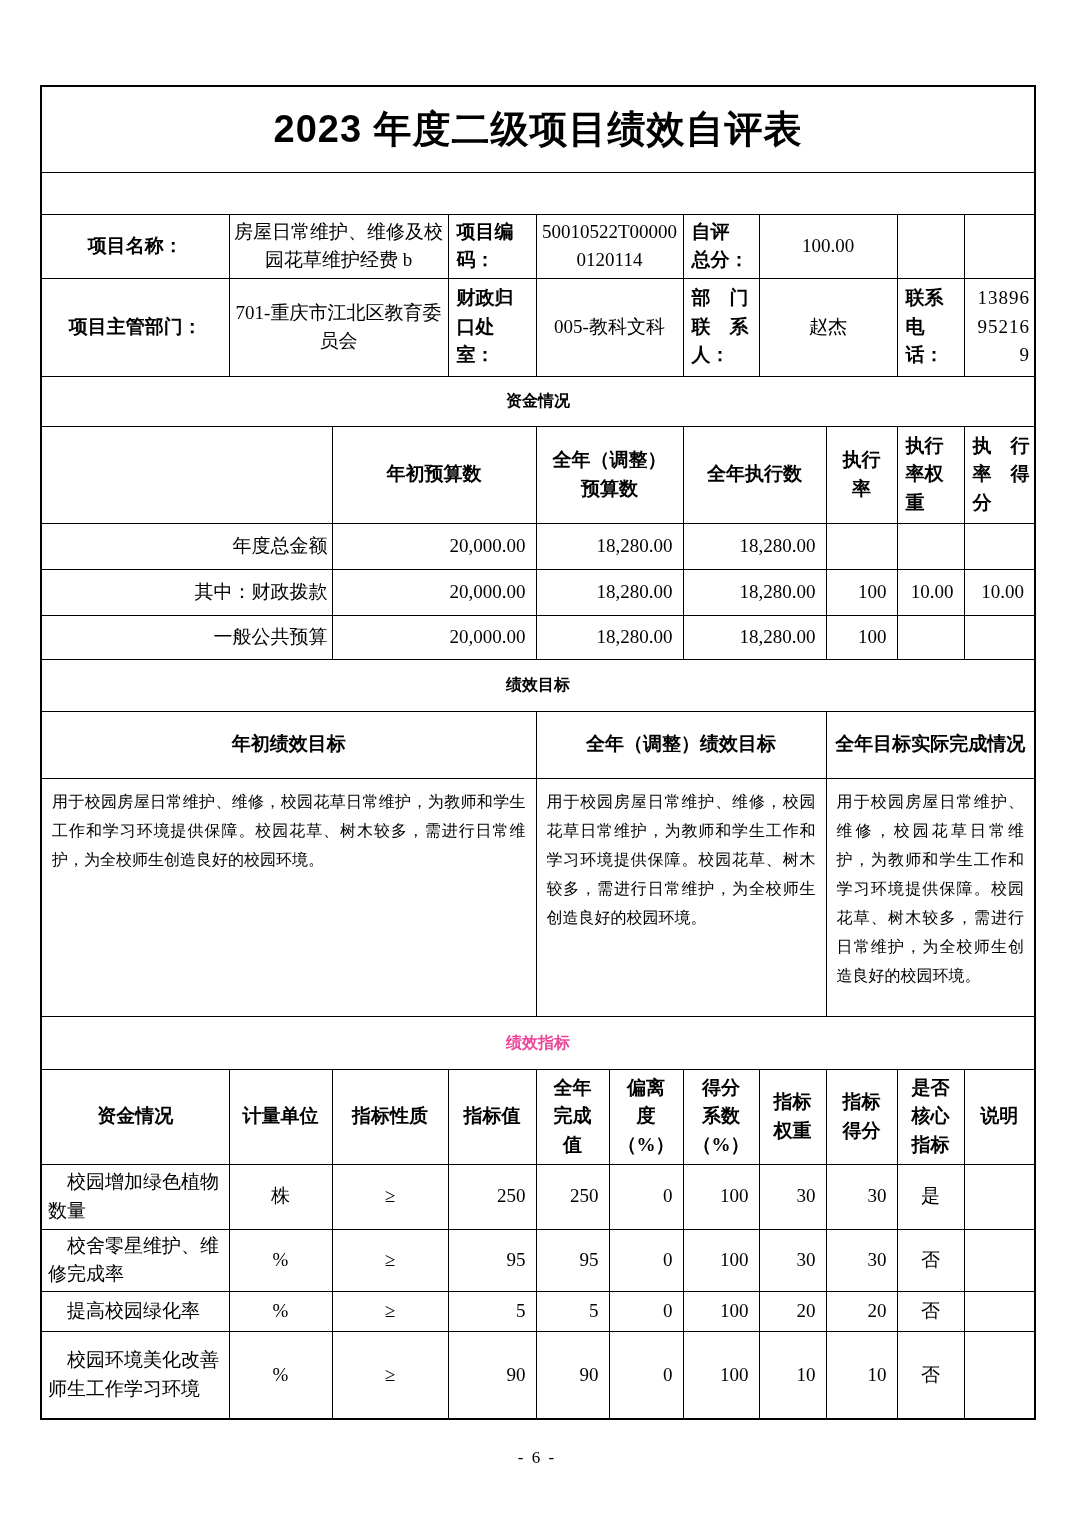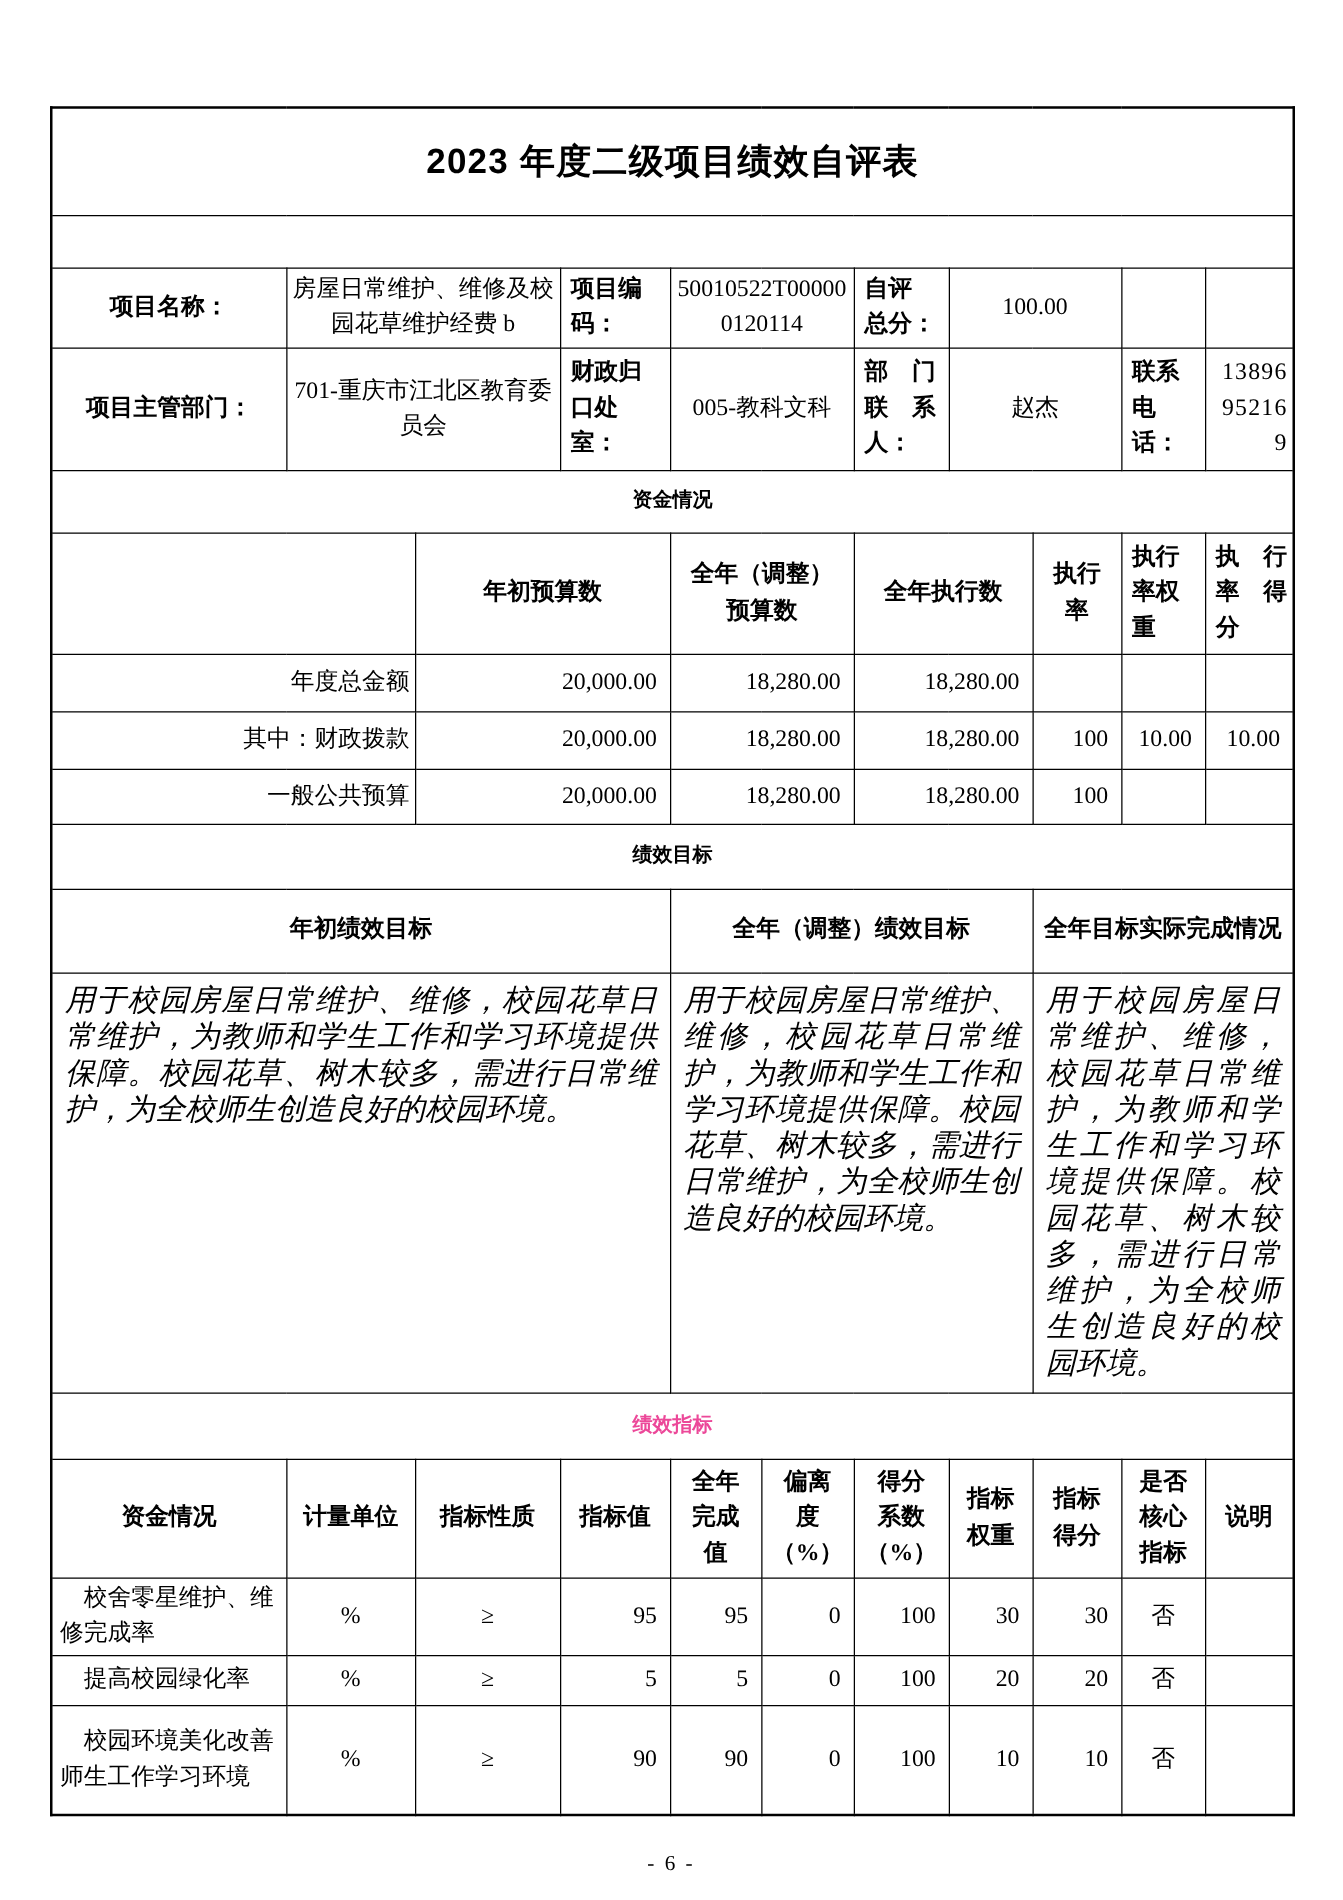--- a/index.html
+++ b/index.html
@@ -35,21 +35,21 @@
     font-size: 19px;
     font-weight: normal;
     padding: 2px 4px;
     line-height: 1.5;
     word-wrap: break-word;
   }
   
   .title-cell {
     font-family: "Liberation Sans", "DejaVu Sans", sans-serif;
     font-weight: bold;
-    font-size: 28px;
+    font-size: 38px;
     text-align: center;
     letter-spacing: 1px;
   }
   
   .sec {
     font-family: "Liberation Sans", "DejaVu Sans", sans-serif;
     font-weight: bold;
     font-size: 16px;
     text-align: center;
   }
@@ -84,22 +84,21 @@
   th.colhead-left {
     font-weight: bold;
     text-align: left;
     padding-left: 8px;
   }
   .para {
     text-align: justify;
     vertical-align: top;
     padding: 8px 10px;
     line-height: 29px;
-    font-size: 24px;
-    font-style: italic;
+    font-size: 16px;
   }
   .ind-name {
     text-align: left;
     padding: 2px 6px;
     text-indent: 1em;
   }
   .footer {
     width: 994px;
     margin-left: 40px;
     margin-top: 28px;
@@ -251,20 +250,33 @@
       <th class="colhead">指标
 权重</th>
       <th class="colhead">指标
 得分</th>
       <th class="colhead">是否
 核心
 指标</th>
       <th class="colhead">说明</th>
     </tr>
 
+    <tr style="height:65px">
+      <td class="ind-name">校园增加绿色植物数量</td>
+      <td class="val">株</td>
+      <td class="val">≥</td>
+      <td class="num">250</td>
+      <td class="num">250</td>
+      <td class="num">0</td>
+      <td class="num">100</td>
+      <td class="num">30</td>
+      <td class="num">30</td>
+      <td class="val">是</td>
+      <td class="val"></td>
+    </tr>
 
     <tr style="height:62px">
       <td class="ind-name">校舍零星维护、维修完成率</td>
       <td class="val">%</td>
       <td class="val">≥</td>
       <td class="num">95</td>
       <td class="num">95</td>
       <td class="num">0</td>
       <td class="num">100</td>
       <td class="num">30</td>

